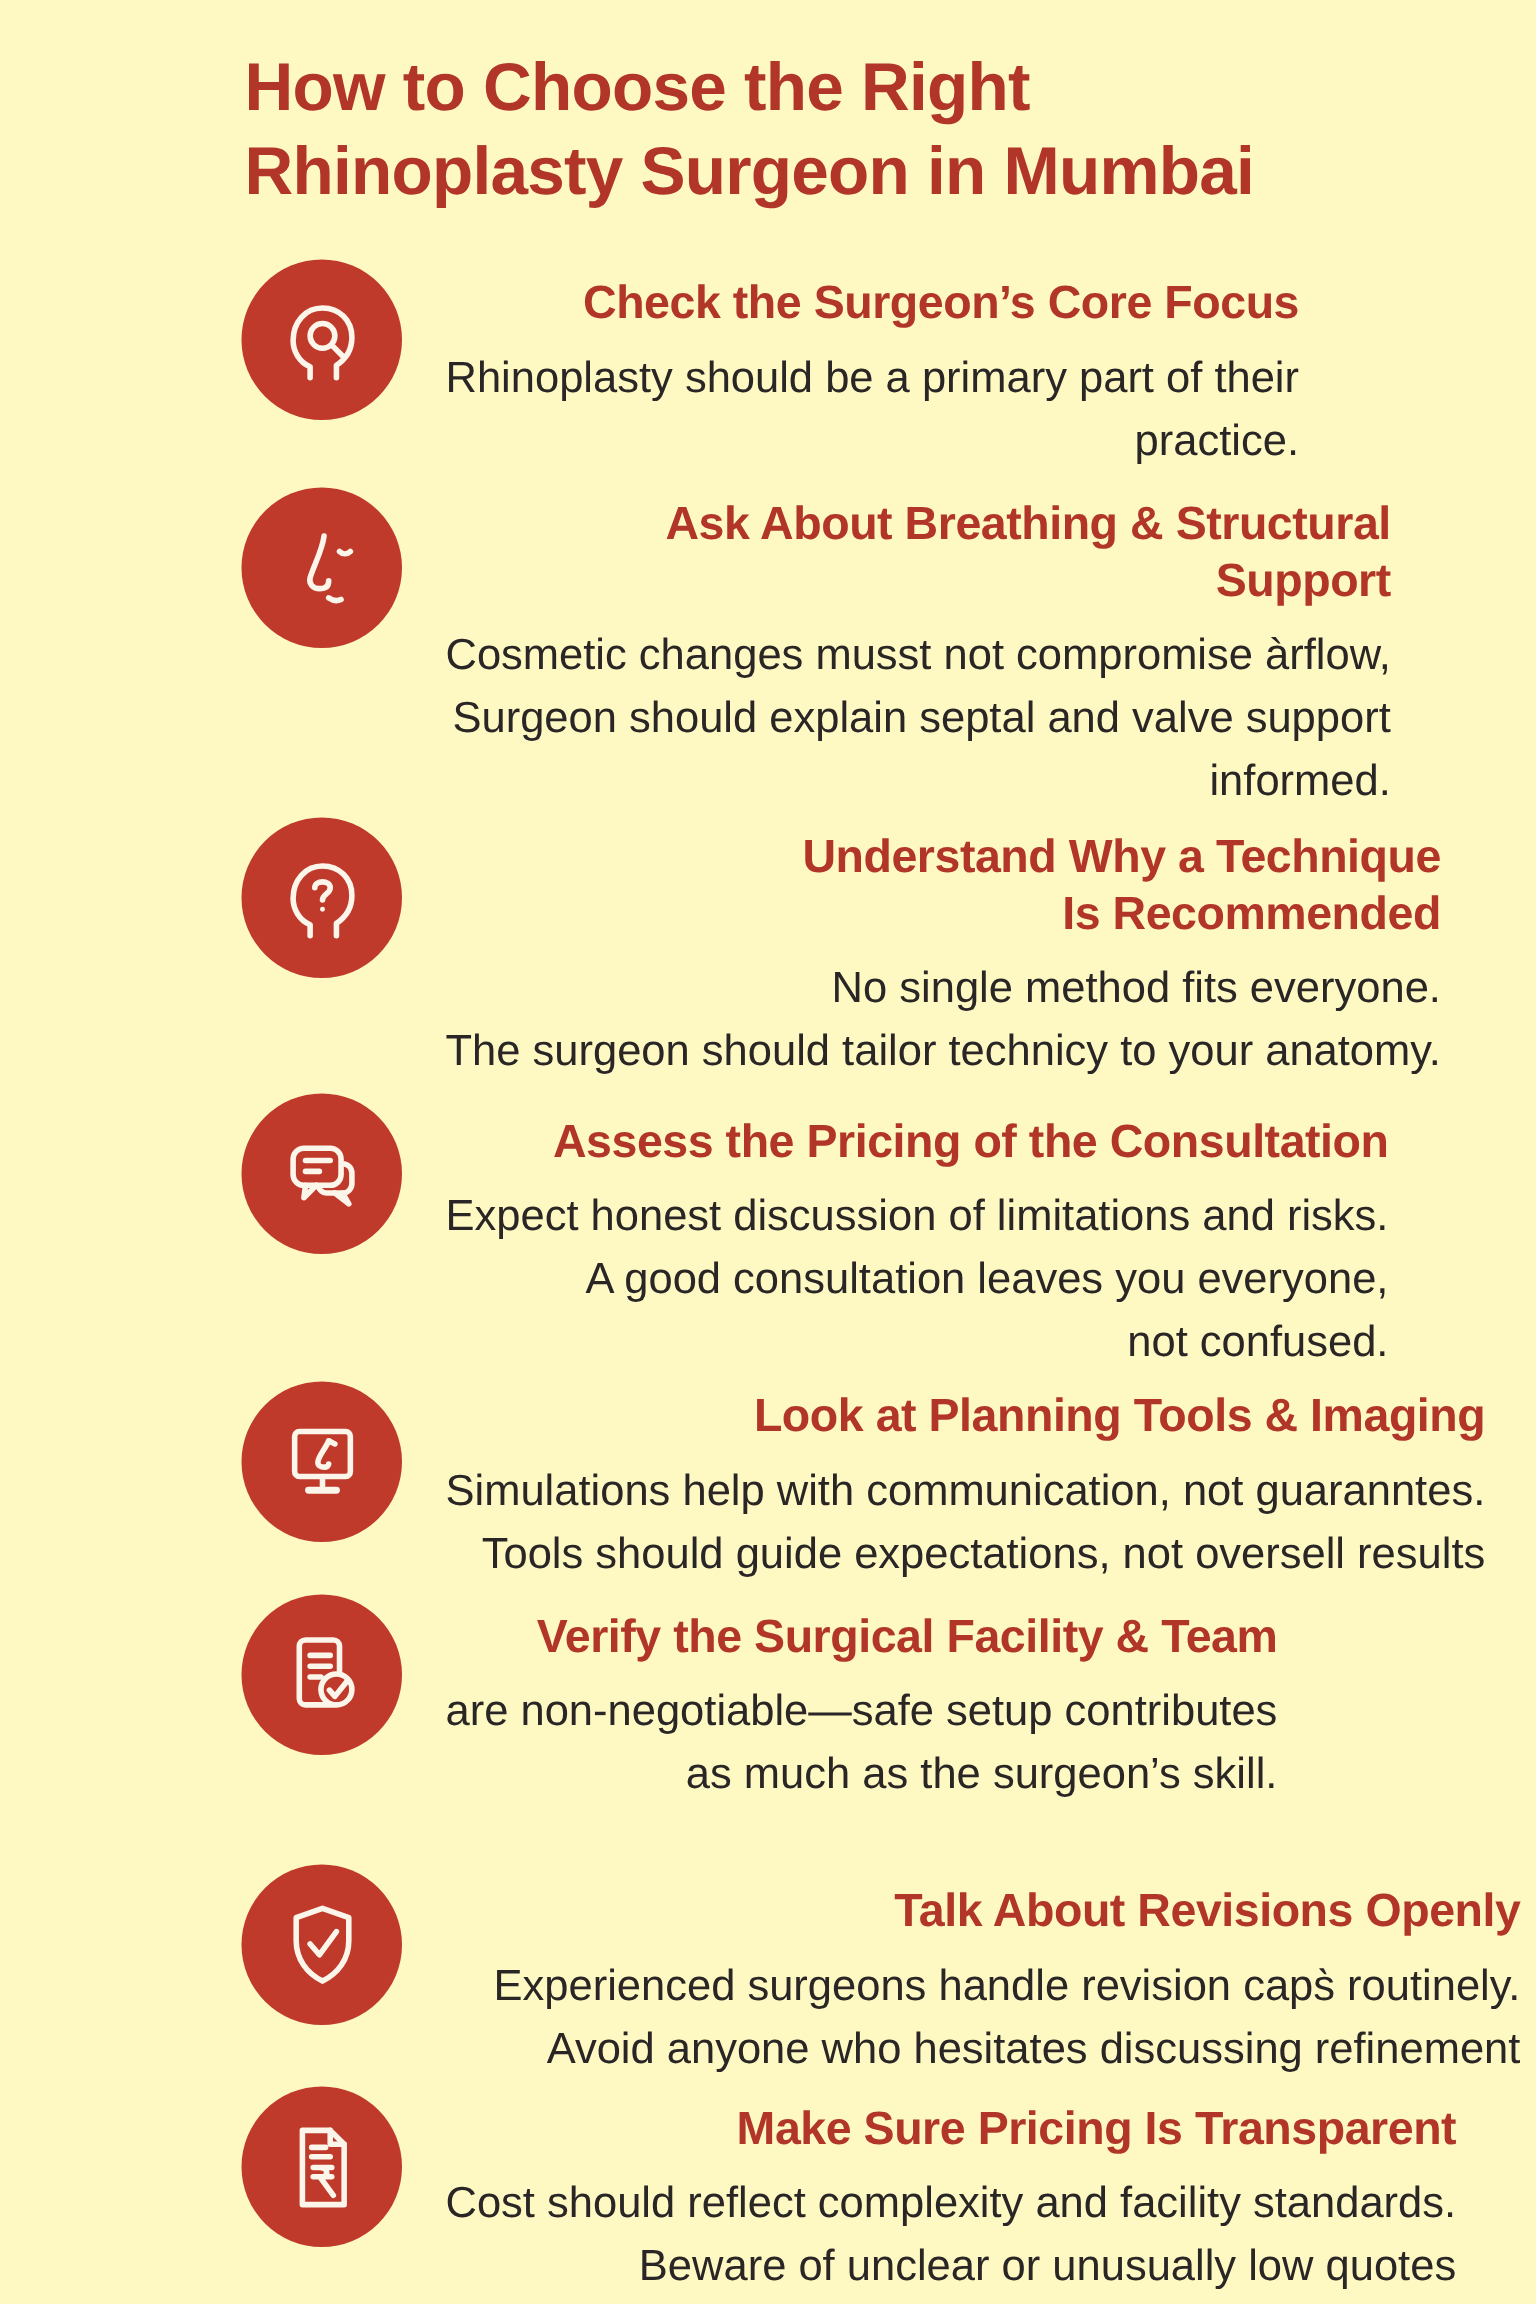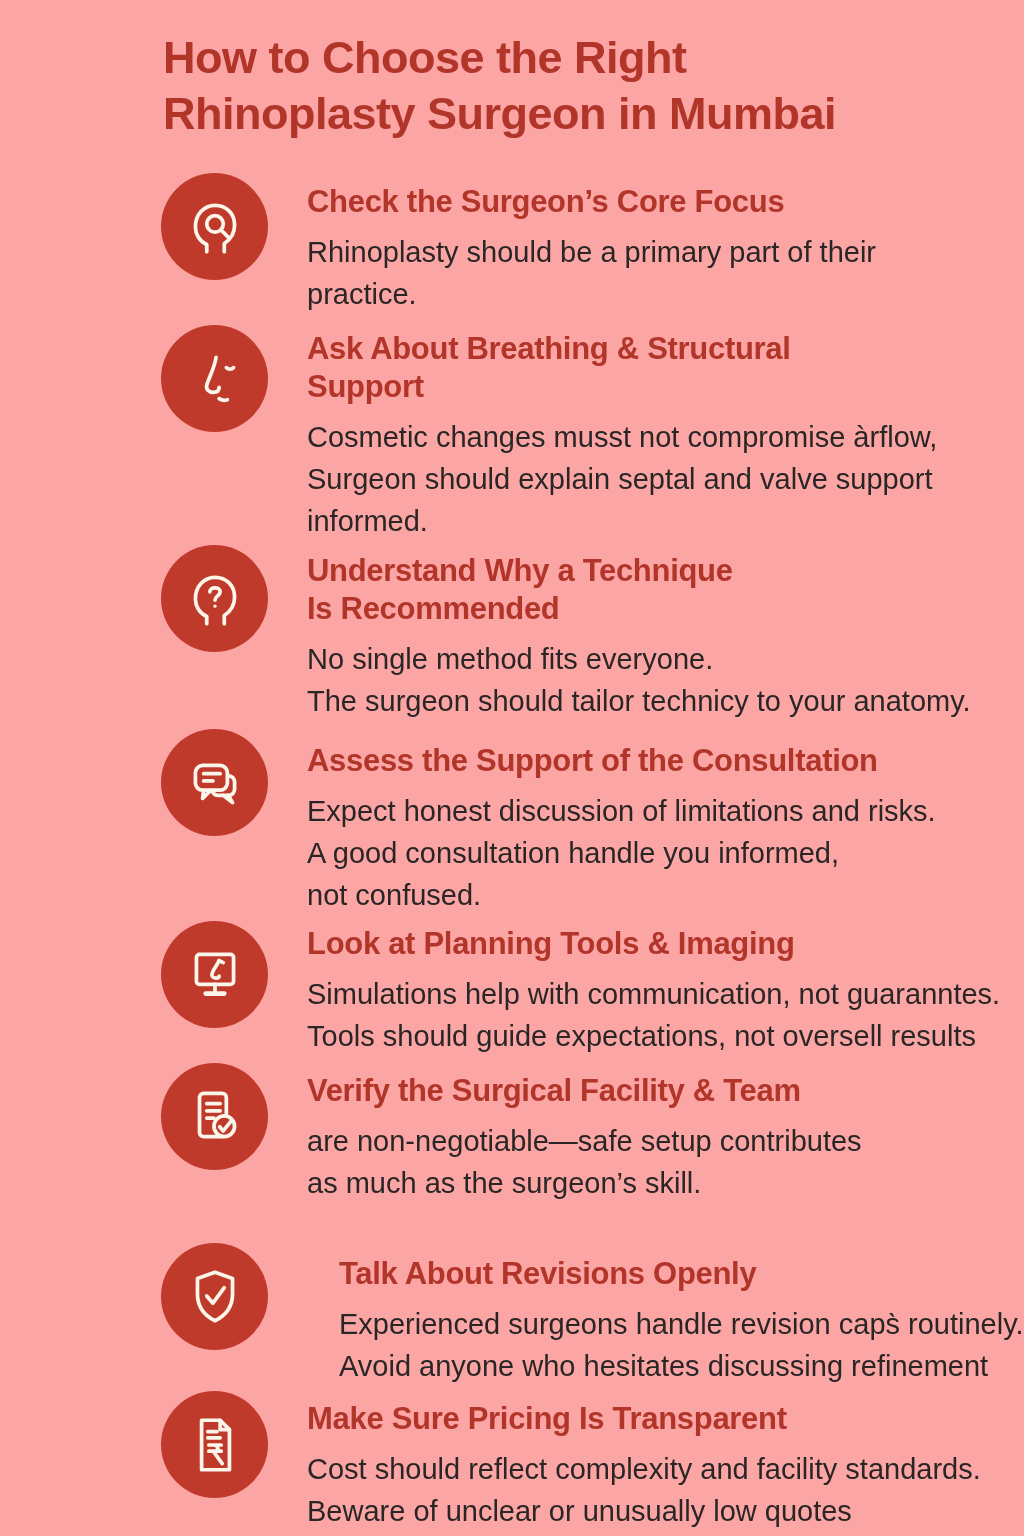--- a/index.html
+++ b/index.html
@@ -1,36 +1,36 @@
 <!DOCTYPE html>
 <html><head>
 <meta charset="utf-8">
 <style>
   html,body { margin:0; padding:0; }
   .page {
     position:relative;
     width:1024px; height:1536px;
-    background:#fca5a5;
+    background:#fef9c3;
     overflow:hidden;
     font-family:"Liberation Sans","DejaVu Sans",sans-serif;
   }
   h1 {
     position:absolute; left:163px; top:30px; margin:0;
     font-size:45px; line-height:56px; font-weight:bold;
     color:#B23529; letter-spacing:-0.5px;
   }
   .tline { display:block; white-space:nowrap; }
   .row { position:absolute; left:161px; display:flex; align-items:flex-start; }
   .icon-circle {
     width:107px; height:107px; border-radius:50%;
     background:#C03A2C; flex:none;
     display:flex; align-items:center; justify-content:center;
   }
   .icon-circle svg { width:66px; height:66px; display:block; }
-  .text-col { margin-left:39px; }
+  .text-col { margin-left:29px;text-align:right; }
   h2 {
     margin:0; font-size:31px; line-height:38px; font-weight:bold;
     color:#B23529; letter-spacing:-0.3px;
   }
   .hline { display:block; white-space:nowrap; }
   .body { margin:10px 0 0; font-size:29px; line-height:42px; color:#2A2626; }
   .bline { display:block; white-space:nowrap; }
   .s1 { top:173px; }  .s1 .text-col { margin-top:10px; }
   .s2 { top:325px; }  .s2 .text-col { margin-top:5px; }
   .s3 { top:545px; }  .s3 .text-col { margin-top:7px; }
@@ -115,25 +115,25 @@
       <svg viewBox="0 0 64 64" fill="none" stroke="#FCF5E9" stroke-width="3.6" stroke-linecap="round" stroke-linejoin="round">
         <rect x="29" y="25" width="22" height="19" rx="6"></rect>
         <path d="M45 44l4 7-9-7"></path>
         <rect x="13" y="15" width="31" height="24" rx="7" fill="#C03A2C"></rect>
         <path d="M21 39l-1 8 8-8"></path>
         <path d="M21 23h16M21 30h9"></path>
       </svg>
     </div>
     <div class="text-col">
       <h2>
-        <span class="hline">Assess the Support of the Consultation</span>
+        <span class="hline">Assess the Pricing of the Consultation</span>
       </h2>
       <p class="body">
         <span class="bline">Expect honest discussion of limitations and risks.</span>
-        <span class="bline">A good consultation handle you informed,</span>
+        <span class="bline">A good consultation leaves you everyone,</span>
         <span class="bline">not confused.</span>
       </p>
     </div>
   </section>
 
   <section class="row s5">
     <div class="icon-circle">
       <svg viewBox="0 0 64 64" fill="none" stroke="#FCF5E9" stroke-width="3.6" stroke-linecap="round" stroke-linejoin="round">
         <rect x="14" y="12" width="36" height="29" rx="3"></rect>
         <path d="M36 18c-2 5-7 10-7 14 0 2 2 3 4 3 2 0 3-1 3-2"></path>

